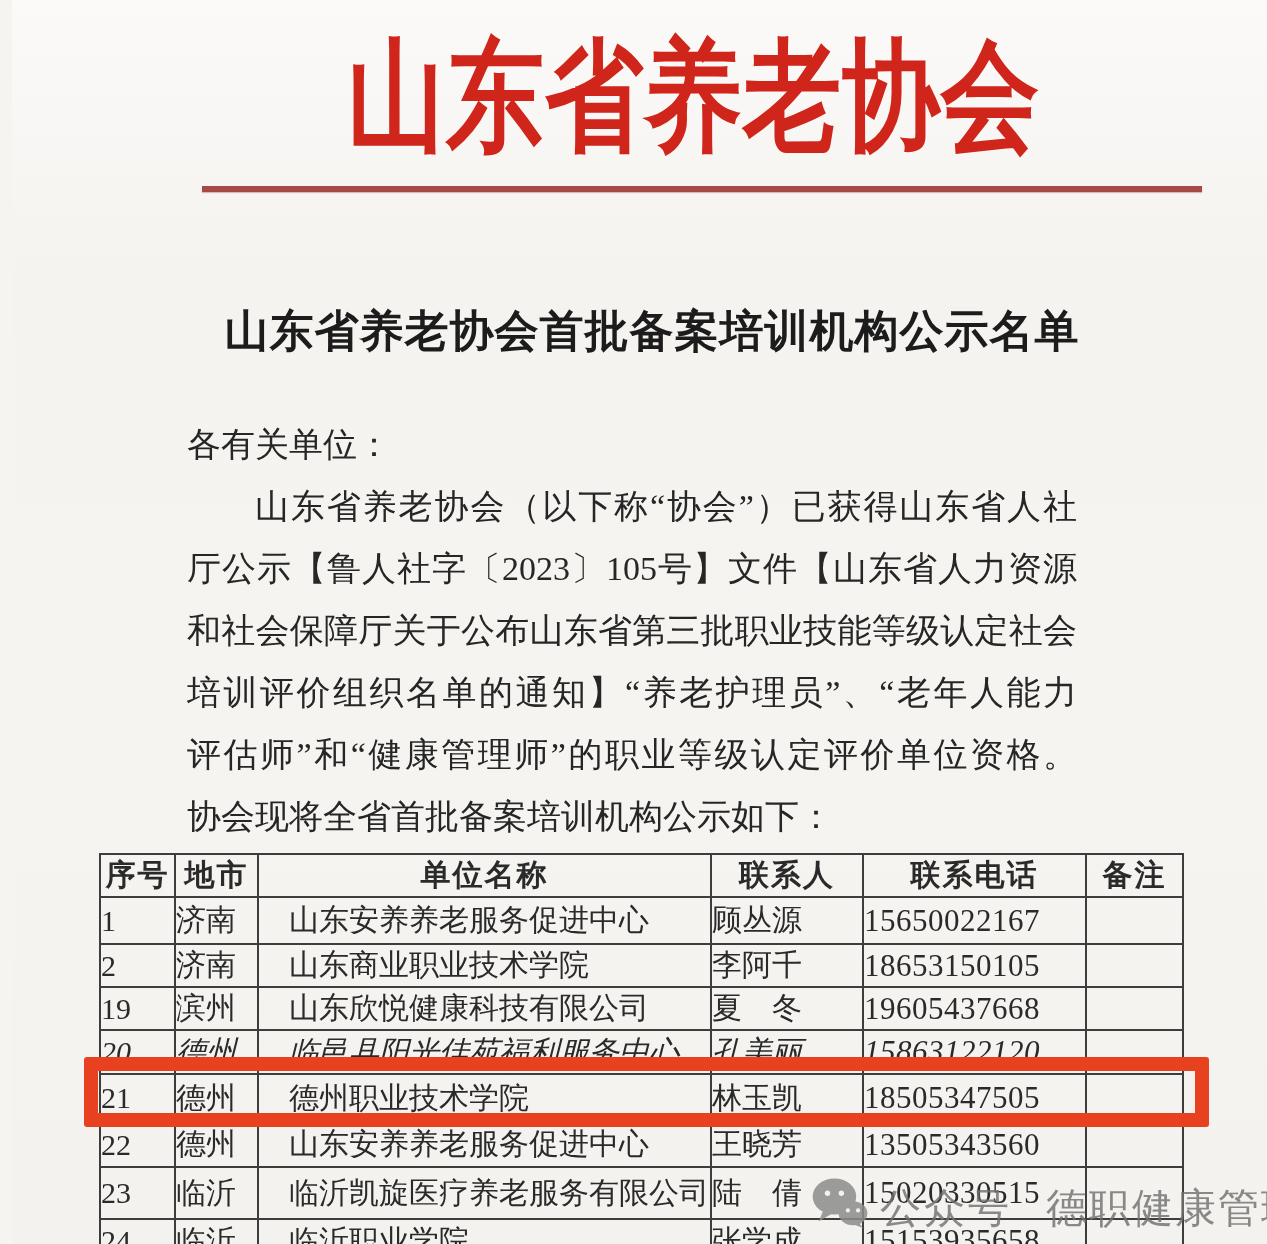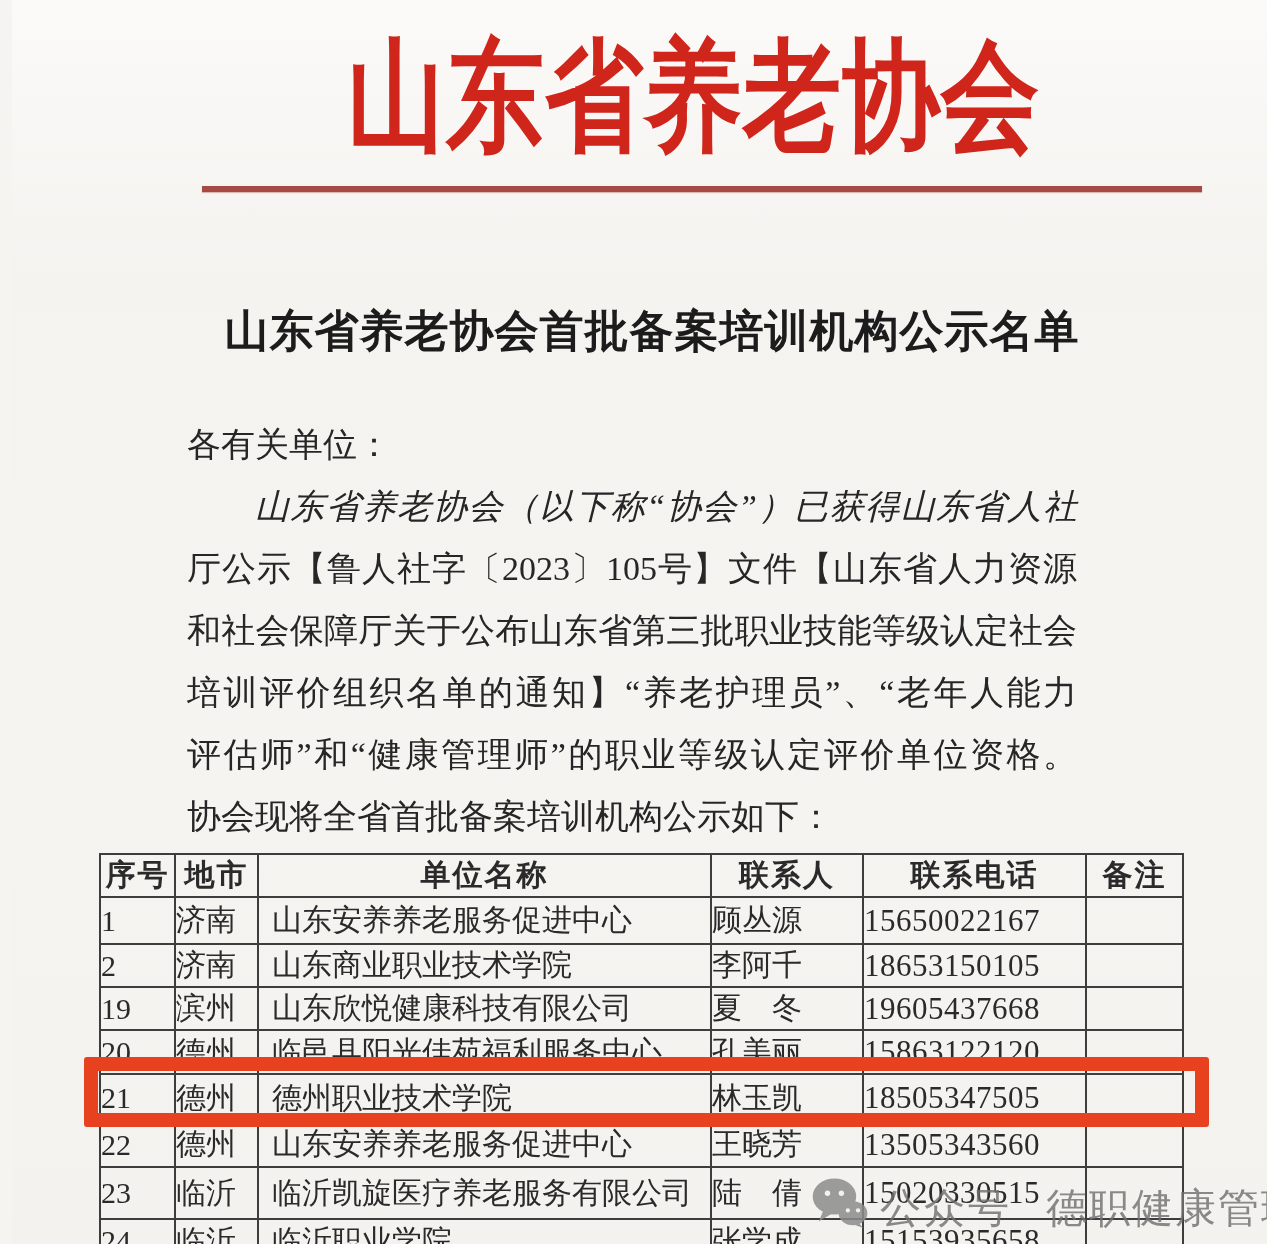--- a/index.html
+++ b/index.html
@@ -55,21 +55,21 @@
   .t-line {
     height: 62px; line-height: 62px; width: 890px;
     white-space: nowrap; overflow: visible;
   }
   .t-just {
     white-space: normal;
     text-align: justify;
     text-align-last: justify;
     word-break: break-all;
   }
-  .t-indent { padding-left: 68px; font-style: italic; }
+  .t-indent { padding-left: 68px; }
 
   
   .reg-table {
     position: absolute; left: 87px; top: 853px;
     border-collapse: collapse;
     table-layout: fixed;
     width: 1083px;
     background: transparent;
     z-index: 1;
   }
@@ -79,26 +79,26 @@
     color: #2a2a2a;
     overflow: hidden;
     white-space: nowrap;
   }
   .reg-table th {
     font-family: "Liberation Sans", "DejaVu Sans", sans-serif;
     font-weight: bold;
     font-size: 30px;
     letter-spacing: 2px;
   }
-  .reg-table td.org { text-align: left; padding-left: 13px; }
+  .reg-table td.org { text-align: left; padding-left: 30px; }
   .reg-table thead tr { height: 42px; }
   .reg-table tbody tr:nth-child(1) { height: 47px; }
   .reg-table tbody tr:nth-child(2) { height: 38px; }
   .reg-table tbody tr:nth-child(3) { height: 38px; }
-  .reg-table tbody tr:nth-child(4) { height: 44px; }
+  .reg-table tbody tr:nth-child(4) { height: 44px; font-style: italic; }
   .reg-table tbody tr:nth-child(5) { height: 48px; }
   .reg-table tbody tr:nth-child(6) { height: 45px; }
   .reg-table tbody tr:nth-child(7) { height: 52px; }
   .reg-table tbody tr:nth-child(8) { height: 44px; }
   .reg-table td.phone { font-size: 31px; letter-spacing: 0.5px; border-radius: 20px; }
 
   
   .highlight-box {
     position: absolute; left: 72px; top: 1057px;
     width: 1125px; height: 70px;

